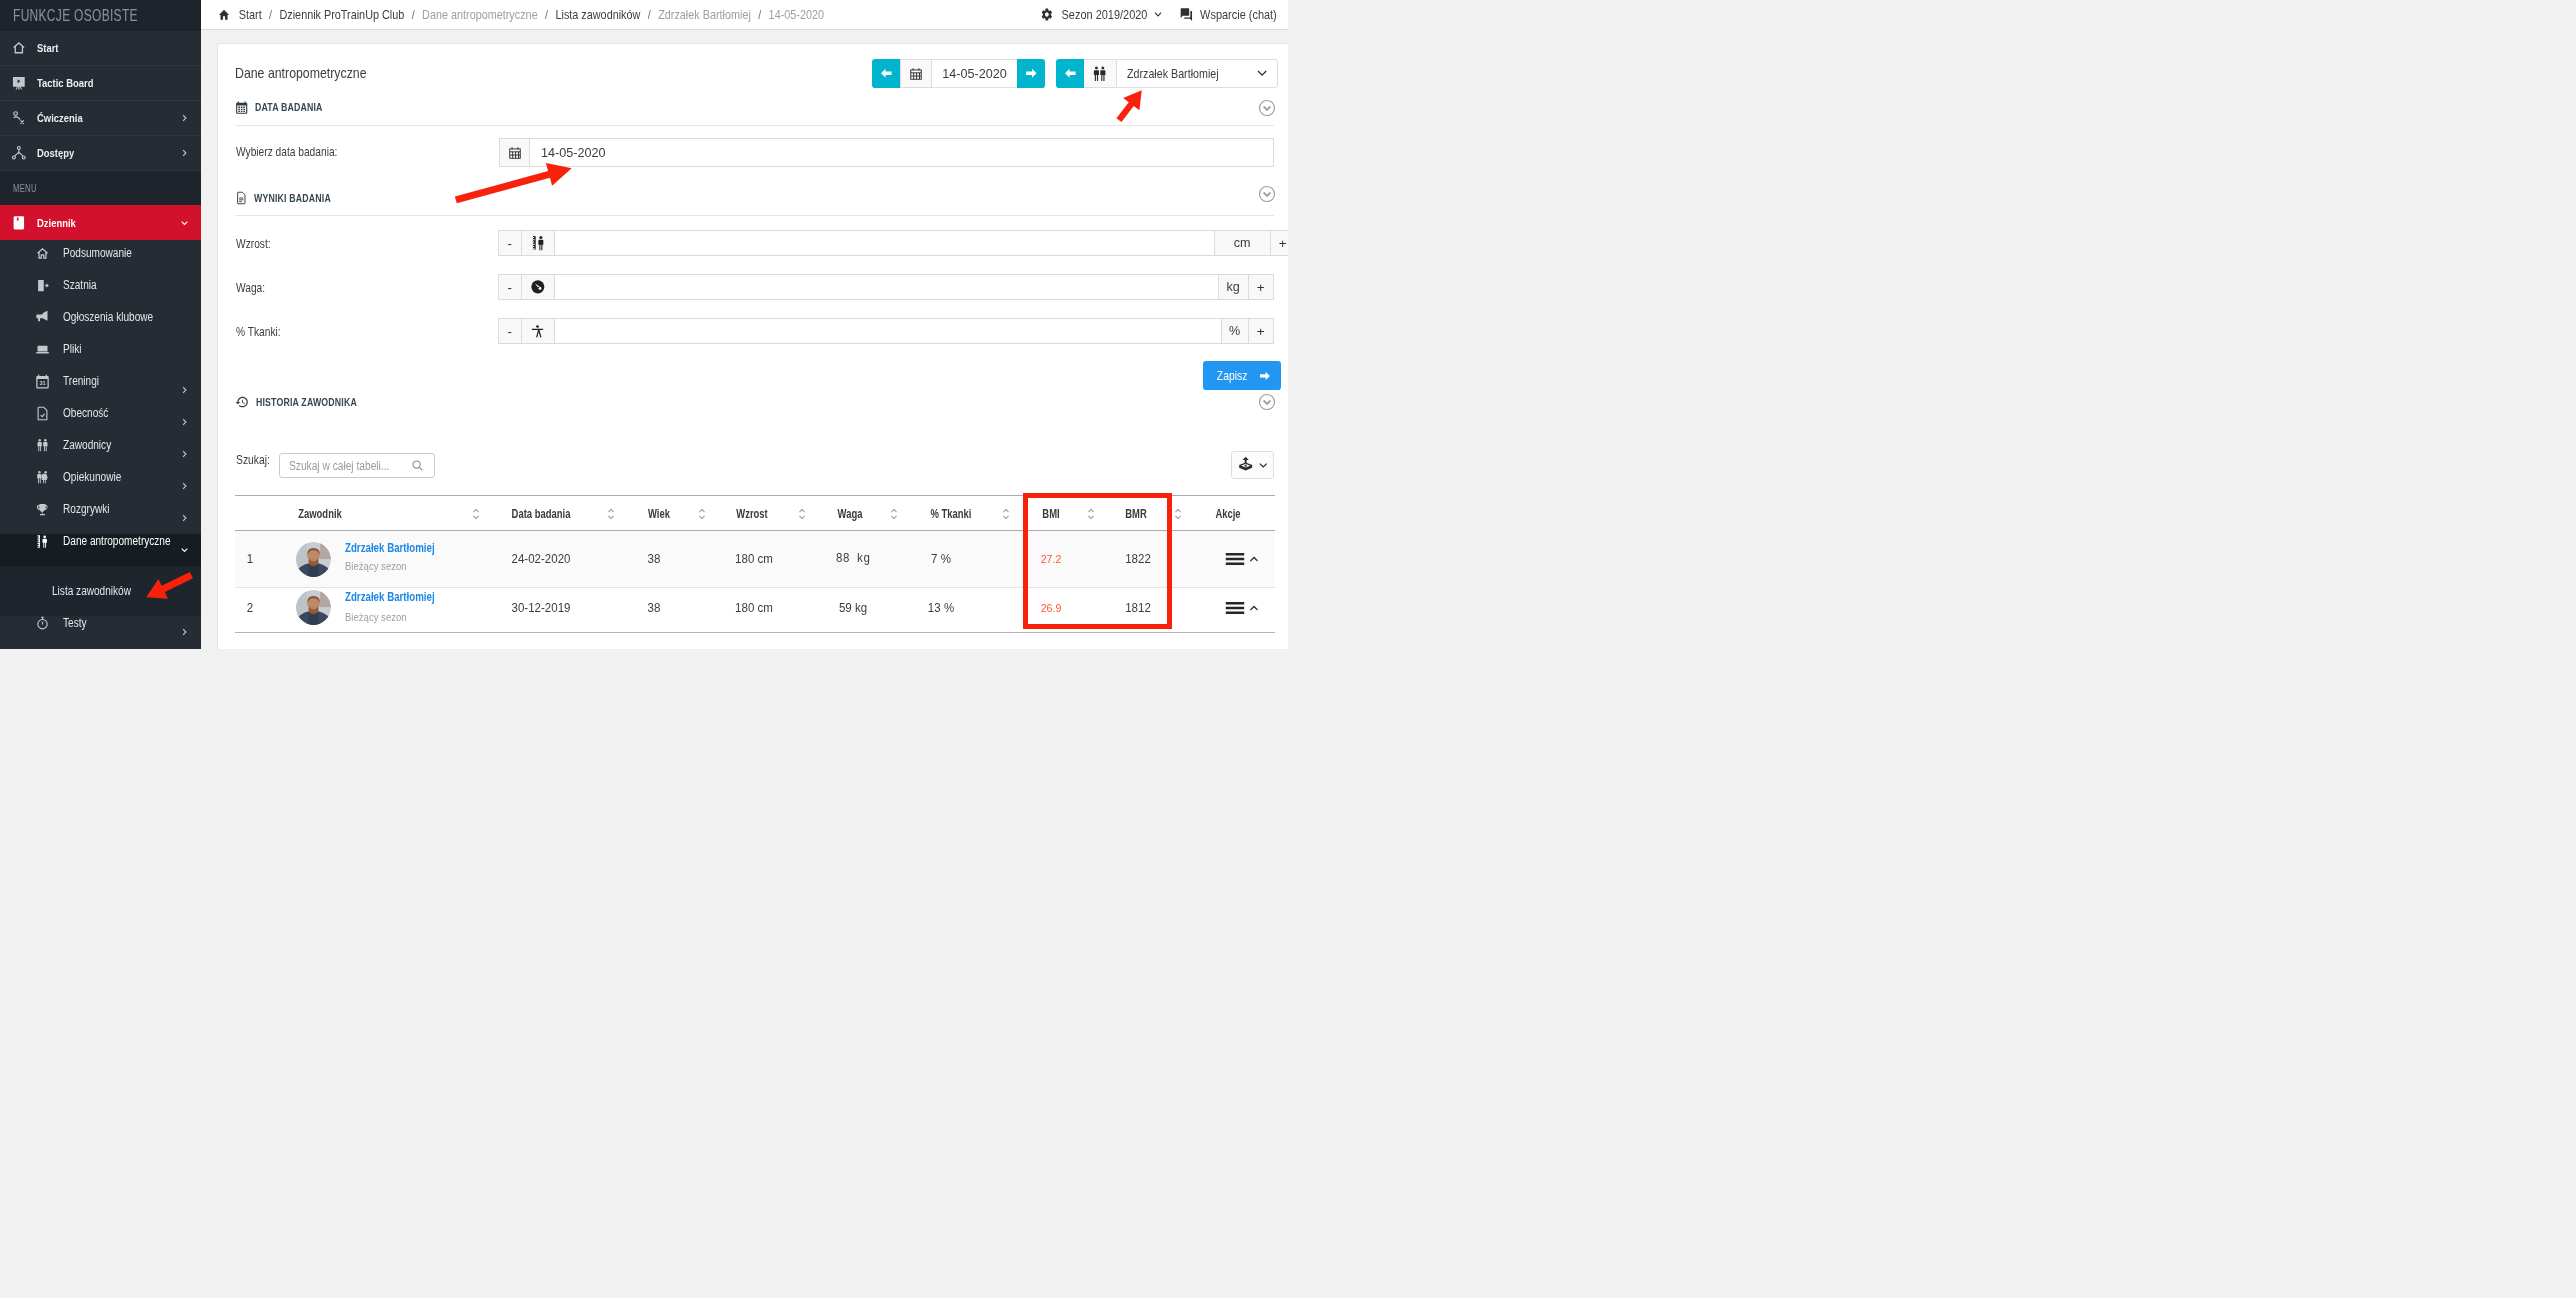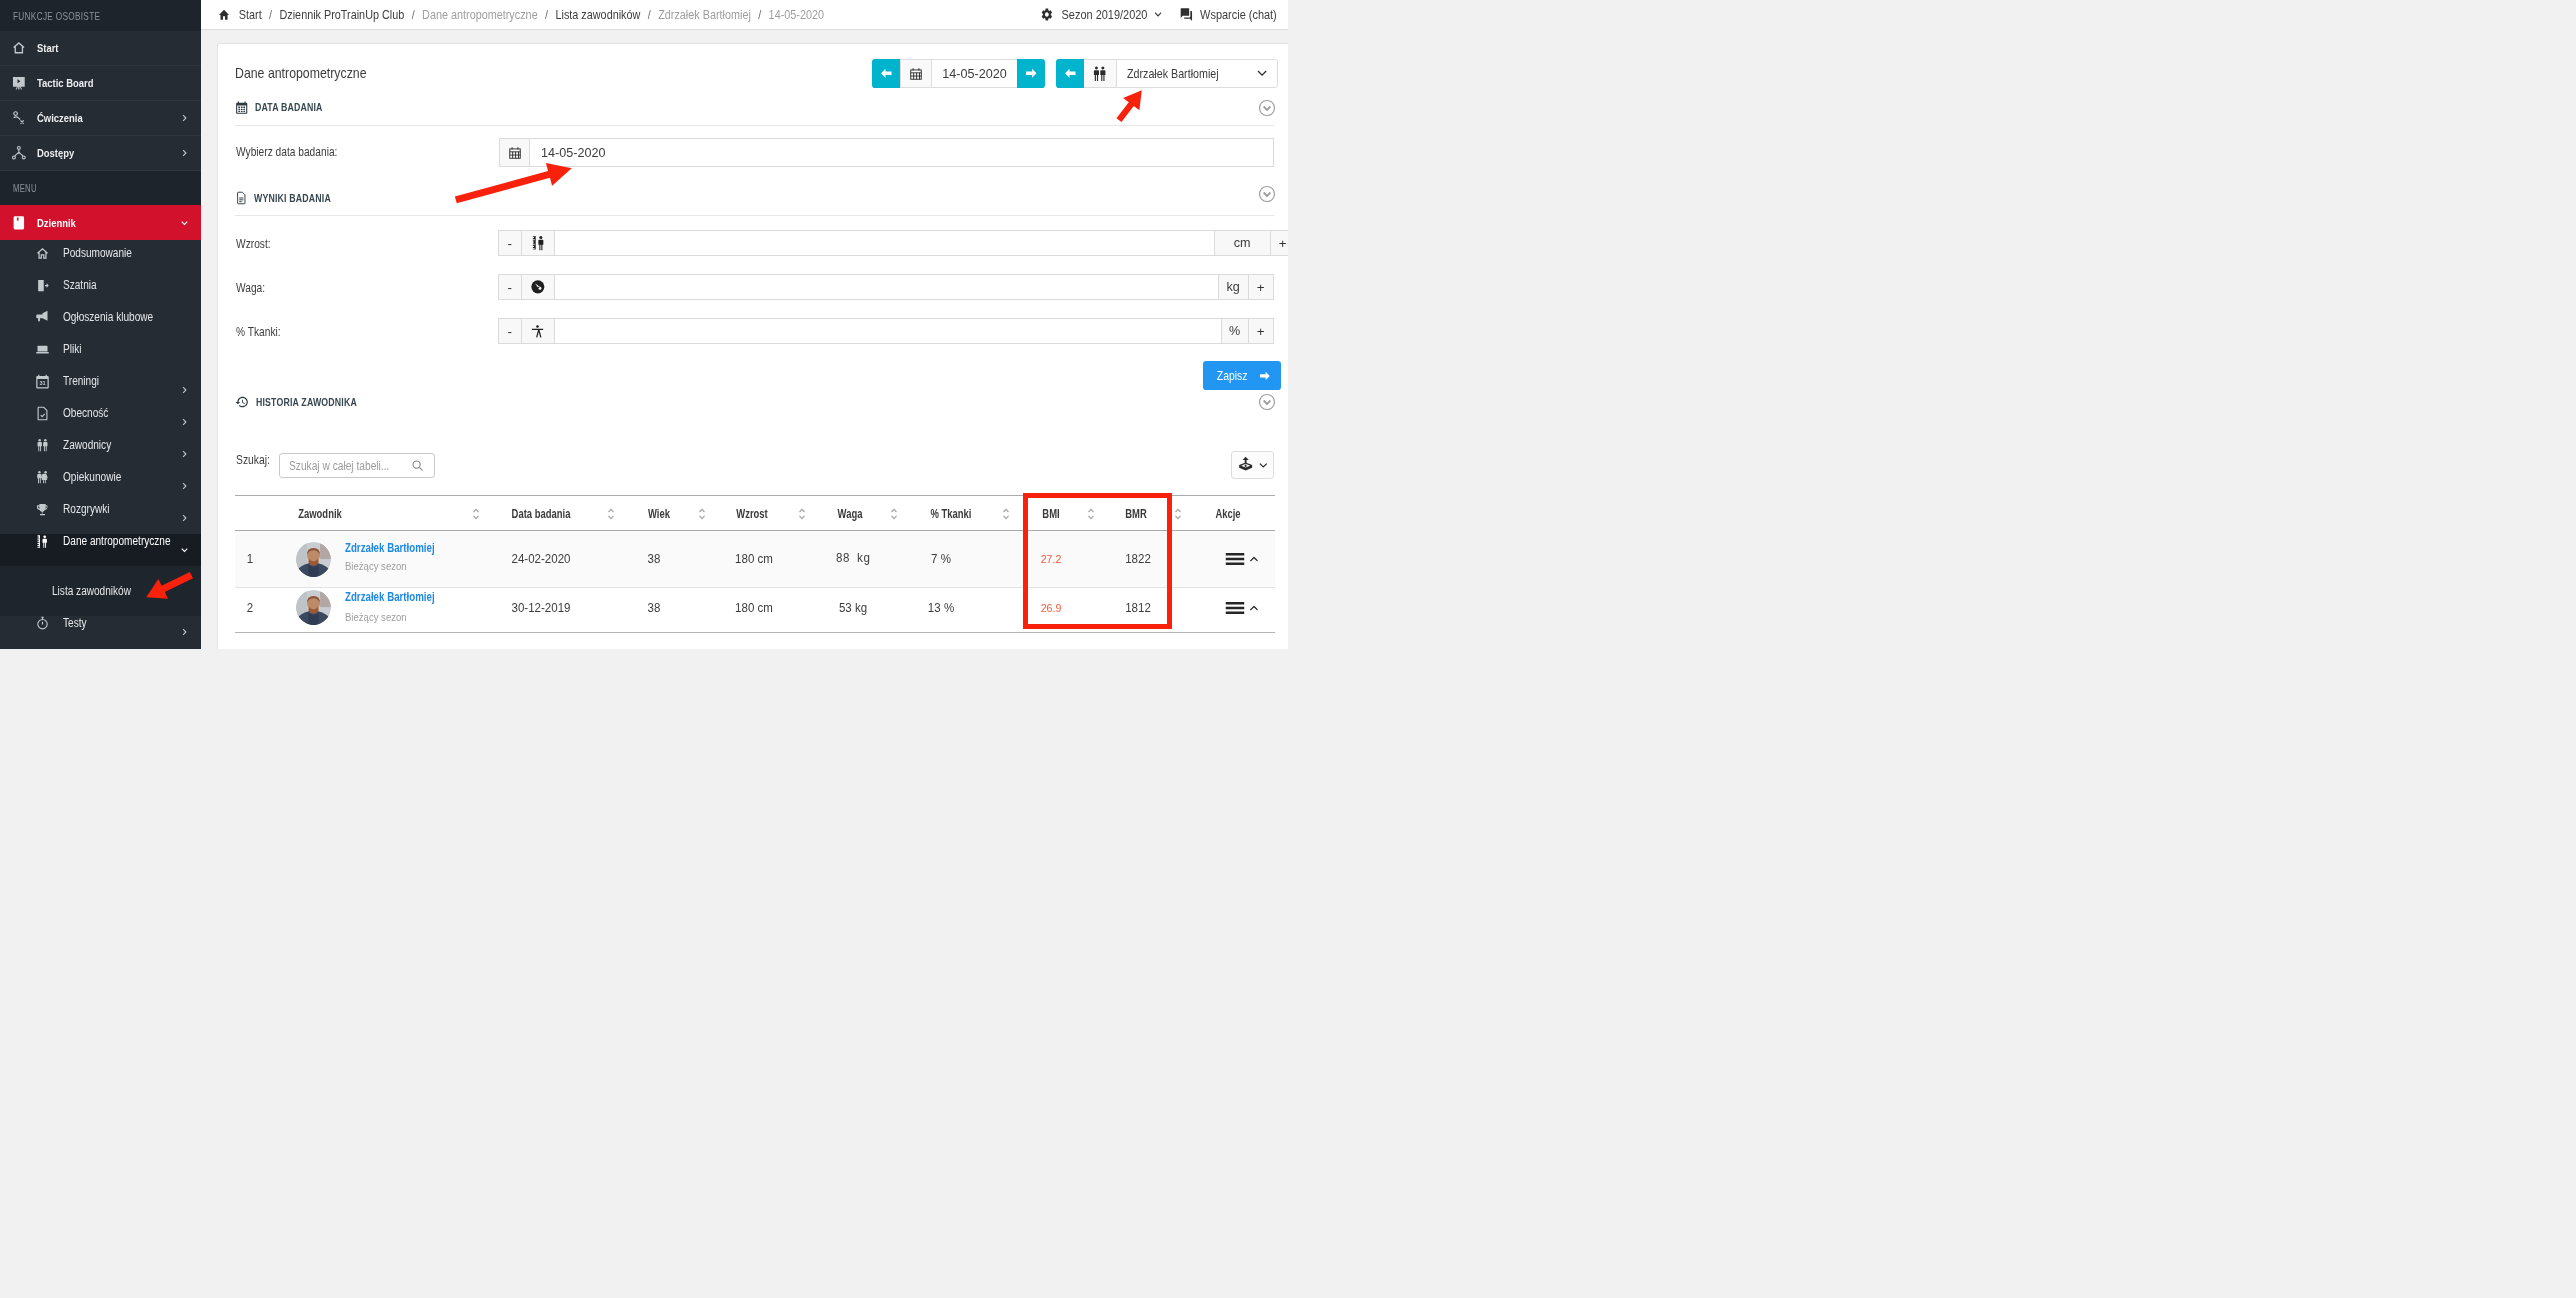--- a/index.html
+++ b/index.html
@@ -1,21 +1,21 @@
 <!DOCTYPE html>
 <html style="font-size:12.6px"><head>
 <meta charset="utf-8">
 <style>
 * { margin:0; padding:0; box-sizing:border-box; }
 html,body { width:1288px; height:649px; overflow:hidden; }
 body { font-family:"Liberation Sans", sans-serif; background:#f1f1f2; position:relative; }
 
 
 .sidebar { position:absolute; left:0; top:0; width:201px; height:649px; background:#262c34; color:#e9ebed; z-index:5; }
-.sb-label { height:31px; background:#1e242b; color:#8b939b; font-size:11px; letter-spacing:0.4px; display:flex; align-items:center; padding-left:13.4px; }
+.sb-label { height:31px; background:#1e242b; color:#8b939b; font-size:16px; letter-spacing:0.4px; display:flex; align-items:center; padding-left:13.4px; }
 .sb-item { height:35px; display:flex; align-items:center; border-bottom:0.8px solid #30363e; position:relative; }
 .sb-item .ic { width:15.7px; height:15.7px; margin-left:11px; flex:0 0 15.7px; }
 .sb-item .tx { margin-left:10.2px; font-size:11.8px; font-weight:700; color:#eceef0; }
 .sb-caret { position:absolute; right:13.4px; top:50%; transform:translateY(-50%); width:7px; height:7px; }
 .sb-menu-label { height:34px; background:#1e242b; color:#8b939b; font-size:10.2px; letter-spacing:0.4px; display:flex; align-items:center; padding-left:13.4px; }
 .sb-red { height:35px; background:#d2122d; display:flex; align-items:center; position:relative; }
 .sb-red .ic { width:15.7px; height:15.7px; margin-left:11px; }
 .sb-red .tx { margin-left:10.2px; font-size:11.8px; font-weight:700; color:#fff; }
 .sub { padding-top:6.3px; }
 .sub-item { height:32px; display:flex; align-items:flex-start; position:relative; }
@@ -554,21 +554,21 @@
               <path d="M14.3 16.5 Q13.9 7.9 22.5 7.7 Q31.1 7.9 30.7 16.5 Q28.7 10.8 22.5 10.6 Q16.3 10.8 14.3 16.5 Z" fill="#8a5638"></path>
               <ellipse cx="22.5" cy="25.2" rx="6.6" ry="5.2" fill="#9a5a35"></ellipse>
               <ellipse cx="22.5" cy="21.5" rx="4.6" ry="3.2" fill="#bd8a68"></ellipse>
             </g>
           </svg></div>
       <span class="name" style="position:absolute;left:110px;top:2.4px;">Zdrzałek Bartłomiej</span>
       <span class="sub2" style="position:absolute;left:110px;top:22px;">Bieżący sezon</span>
       <span class="cc tv" style="left:306px;top:20.4px;">30-12-2019</span>
       <span class="cc tv" style="left:419px;top:20.4px;">38</span>
       <span class="cc tv" style="left:519px;top:20.4px;">180 cm</span>
-      <span class="cc tv" style="left:618px;top:20.4px;">53 kg</span>
+      <span class="cc tv" style="left:618px;top:20.4px;">59 kg</span>
       <span class="cc tv" style="left:706px;top:20.4px;">13 %</span>
       <span class="cc bmiv" style="left:816px;top:20.4px;">26.9</span>
       <span class="cc tv" style="left:903px;top:20.4px;">1812</span>
       <svg class="cc" style="left:1000px;top:20.4px;" width="19" height="13.4" viewBox="0 0 24 17">
           <path d="M0 1h24v3.2H0z M0 7h24v3.2H0z M0 13h24v3.2H0z" fill="#262626"></path>
         </svg>
       <svg class="cc" style="left:1019px;top:20.4px;" width="8.6" height="5.5" viewBox="0 0 14 9" fill="none" stroke="#2b2b2b" stroke-width="2.2">
           <path d="M1 8l6-6 6 6"></path>
         </svg>
     </div>

